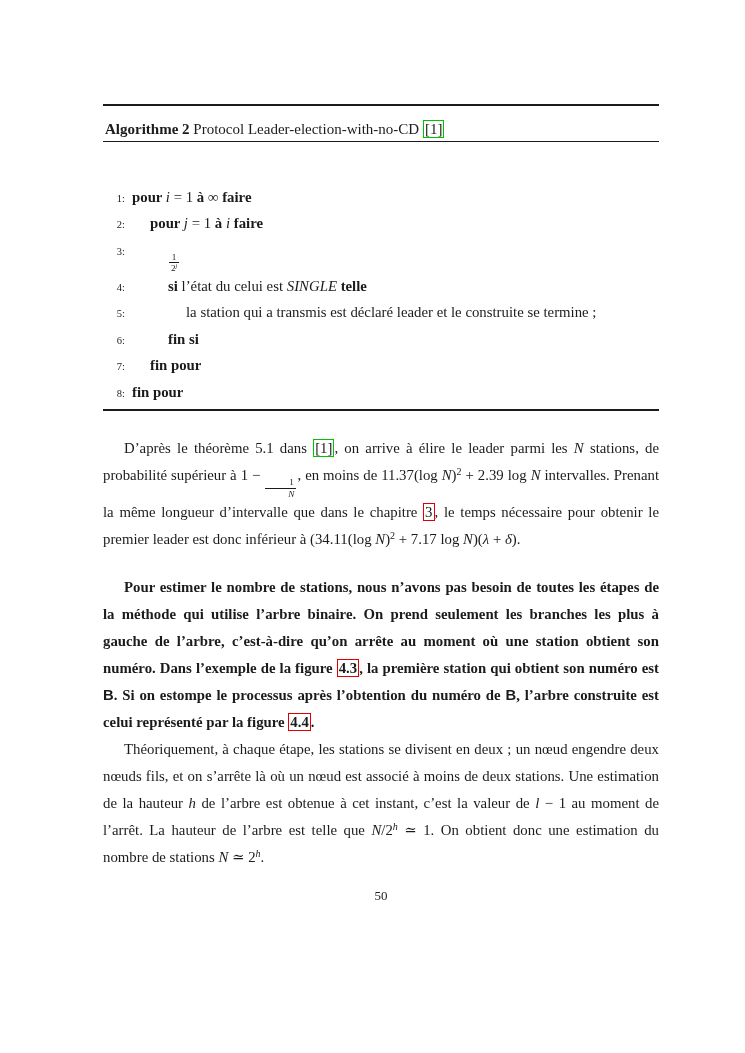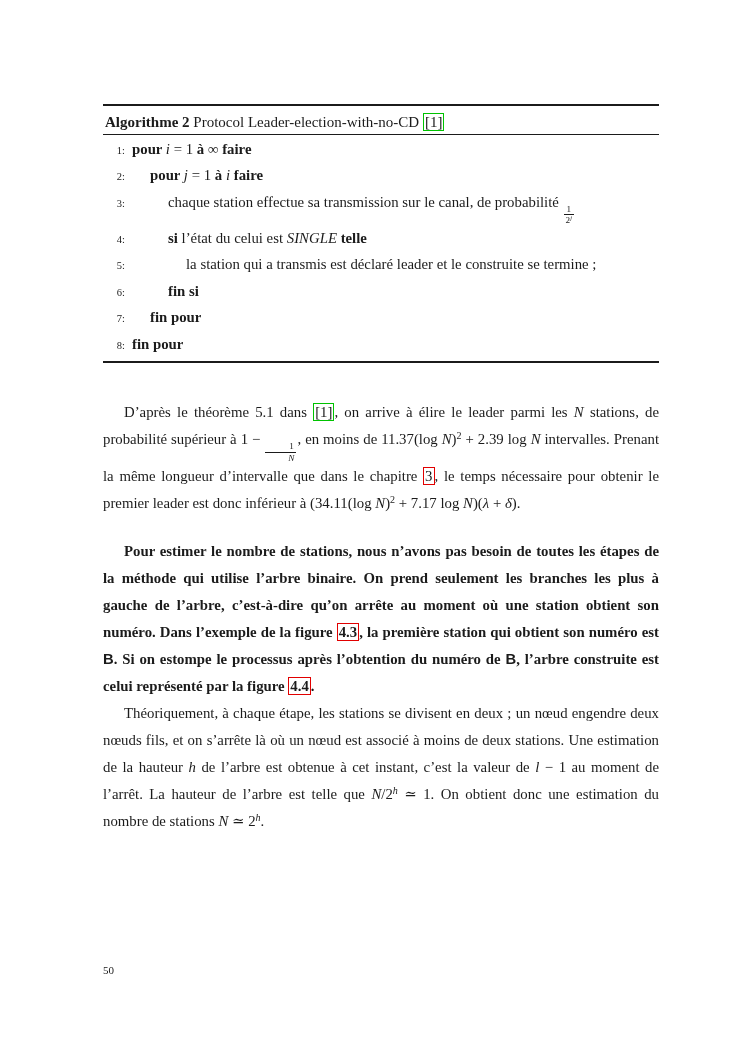--- a/index.html
+++ b/index.html
@@ -11,72 +11,72 @@
   body{
     width:745px;height:1053px;background:#ffffff;position:relative;
     font-family:"Liberation Serif","DejaVu Serif",serif;
     color:var(--text);
     -webkit-font-smoothing:antialiased;
   }
   .content{position:absolute;left:103px;top:104px;width:556px;}
   .rule{background:var(--text);width:100%;}
   .rule.thick{height:2px;}
   .rule.thin{height:1px;}
-  .alg-caption{font-size:15px;line-height:19px;padding:7px 0 2px 2px;}
+  .alg-caption{font-size:15px;line-height:19px;padding:14px 0 2px 2px;}
   .alg-lines{padding:2px 0 3px 0;}
   .alg-line{display:flex;align-items:baseline;font-size:14.8px;line-height:25.4px;}
   .lnum{width:22px;min-width:22px;text-align:right;font-size:10.5px;padding-right:7px;}
   .lbody{flex:1;}
   .b{font-weight:bold;}
   .it{font-style:italic;}
   .sf{font-family:"Liberation Sans","DejaVu Sans",sans-serif;}
   .sup{font-size:0.68em;vertical-align:0.5em;line-height:0;}
   .frac{
     display:inline-flex;flex-direction:column;align-items:center;
     font-size:0.62em;line-height:1.15;vertical-align:-0.55em;margin:0 1px;
   }
   .fden{border-top:1px solid currentColor;padding:0 2px;}
   .ref{border:1px solid;padding:0 1px;border-radius:0;}
   .ref.green{border-color:var(--cite);}
   .ref.red{border-color:var(--link);}
-  .paras{margin-top:36px;}
+  .paras{margin-top:24px;}
   .para{
     font-size:14.8px;line-height:27px;text-align:justify;text-indent:21px;
     margin:0;
   }
   .para.gap{margin-top:21px;font-weight:bold;}
   .page-number{
-    position:absolute;top:964px;left:103px;width:556px;
-    font-size:11px;
+    position:absolute;top:888px;left:103px;width:556px;text-align:center;
+    font-size:13px;
   }
 </style>
 </head>
 <body>
 
 <div class="page">
   <div class="content">
 
     <section class="algorithm">
       <div class="rule thick"></div>
       <div class="alg-caption">
         <span class="b">Algorithme 2</span><span> Protocol Leader-election-with-no-CD </span><span class="ref green">[1]</span>
       </div>
       <div class="rule thin"></div>
       <div class="alg-lines">
           <div class="alg-line">
             <span class="lnum">1:</span>
-            <span class="lbody" style="padding-left: 0px;"><span class="b">pour </span><span class="it">i</span><span> = 1 </span><span class="b">à</span><span> ∞ </span><span class="b">faire</span></span>
+            <span class="lbody" style="padding-left: 0px; margin-top: 41px;"><span class="b">pour </span><span class="it">i</span><span> = 1 </span><span class="b">à</span><span> ∞ </span><span class="b">faire</span></span>
           </div>
           <div class="alg-line">
             <span class="lnum">2:</span>
             <span class="lbody" style="padding-left: 18px;"><span class="b">pour </span><span class="it">j</span><span> = 1 </span><span class="b">à</span><span> </span><span class="it">i</span><span> </span><span class="b">faire</span></span>
           </div>
           <div class="alg-line">
             <span class="lnum">3:</span>
-            <span class="lbody" style="padding-left: 36px;"><span>chaque station effectue sa transmission sur le canal, de probabilité </span><span class="frac">
+            <span class="lbody" style="padding-left: 36px;"><span class="frac">
                 <span class="fnum">1</span>
                 <span class="fden">2<span class="sup it">j</span></span>
               </span></span>
           </div>
           <div class="alg-line">
             <span class="lnum">4:</span>
             <span class="lbody" style="padding-left: 36px;"><span class="b">si</span><span> l’état du celui est </span><span class="it">SINGLE</span><span> </span><span class="b">telle</span></span>
           </div>
           <div class="alg-line">
             <span class="lnum">5:</span>

